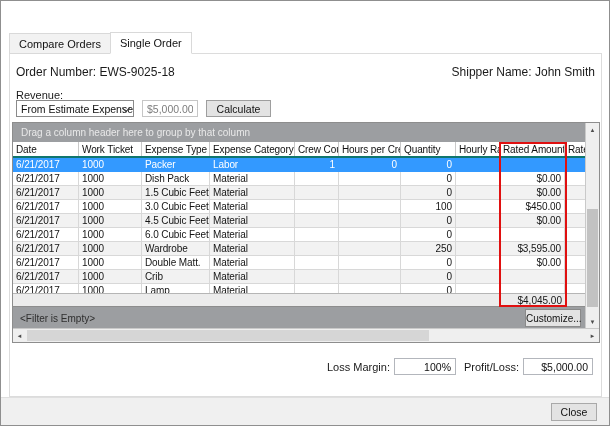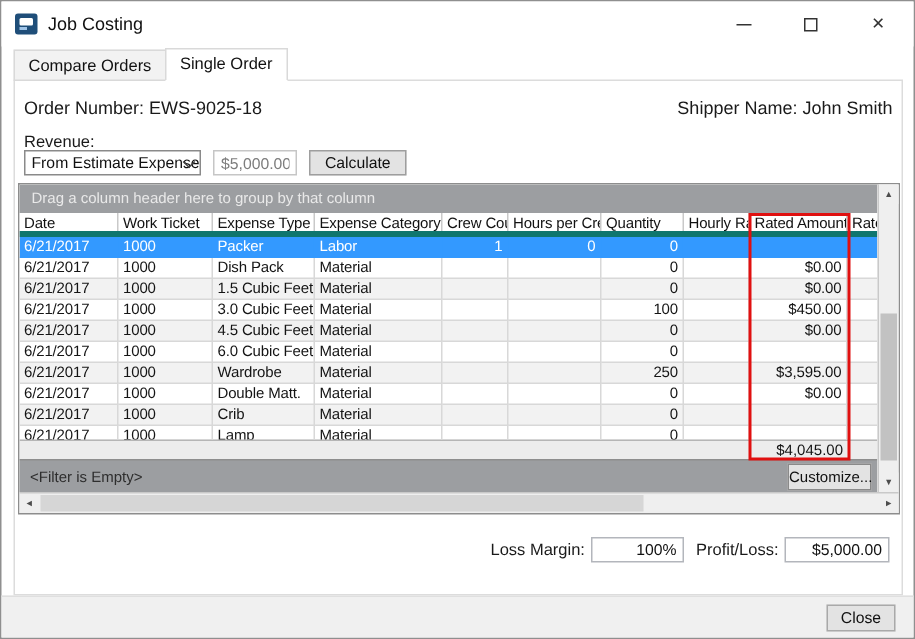--- a/index.html
+++ b/index.html
@@ -46,21 +46,21 @@
                 font-size:10.5px; color:#7d7d7d; text-align:right; padding:0 4px; }
   .calc-btn { width:65px; height:17px; margin-left:8px; border:1px solid #9e9e9e; background:#e3e3e3;
               font-size:10.5px; color:#111; }
 
   
   .grid { position:absolute; left:2px; top:68px; width:588px; height:221px;
           border:1px solid #8d8d8d; background:#fff; }
   .grid-main { position:absolute; left:0; top:0; right:14px; bottom:14px; overflow:hidden; }
   .group-band { height:19px; background:#9c9ea1; color:#e9e9e9; font-size:10px;
                 padding:4px 0 0 8px; }
-  .hdr-row { height:16px; display:flex; background:#fff; border-bottom:4px solid #0f766e; }
+  .hdr-row { height:16px; display:flex; background:#fff; border-bottom:2px solid #0f766e; }
   .hcell { height:100%; font-size:10px; letter-spacing:-0.1px; color:#111; padding:2px 0 0 3px;
            border-right:1px solid #c9c9c9; white-space:nowrap; overflow:hidden; flex:none; }
   .rows-area { height:135px; overflow:hidden; background:#fff; }
   .grow { height:14px; display:flex; background:#fff; }
   .grow.alt { background:#f2f2f2; }
   .grow.sel { background:#3399ff; }
   .gcell { height:100%; font-size:10px; letter-spacing:-0.1px; color:#141414; padding:1px 3px 0 3px;
            border-right:1px solid #d8d8d8; border-bottom:1px solid #d8d8d8;
            white-space:nowrap; overflow:hidden; flex:none; }
   .grow.sel .gcell { color:#fff; border-right-color:#3399ff; border-bottom-color:#3399ff; }
@@ -102,35 +102,20 @@
   .footer { position:absolute; left:0; right:0; bottom:0; height:28px; background:#f0f0f0;
             border-top:1px solid #dfdfdf; }
   .close-btn { position:absolute; right:12px; top:5px; width:46px; height:18px;
                border:1px solid #a9a9a9; background:#e3e3e3; font-size:10.5px; color:#111; }
 </style>
 </head>
 <body>
 
 <div class="dialog">
 
-  <div class="titlebar">
-    <div class="app-icon"></div>
-    <div class="title-text">Job Costing</div>
-    <div class="caption-btns">
-      <div class="cap-btn">
-          <span class="min-glyph"></span>
-        </div>
-      <div class="cap-btn">
-          <span class="max-glyph"></span>
-        </div>
-      <div class="cap-btn">
-          <span class="close-glyph">✕</span>
-        </div>
-    </div>
-  </div>
 
   <div class="tabstrip">
     <div class="tab">Compare Orders</div>
     <div class="tab active">Single Order</div>
   </div>
 
   <div class="tabpanel">
 
     <div class="order-line">
       <span>

